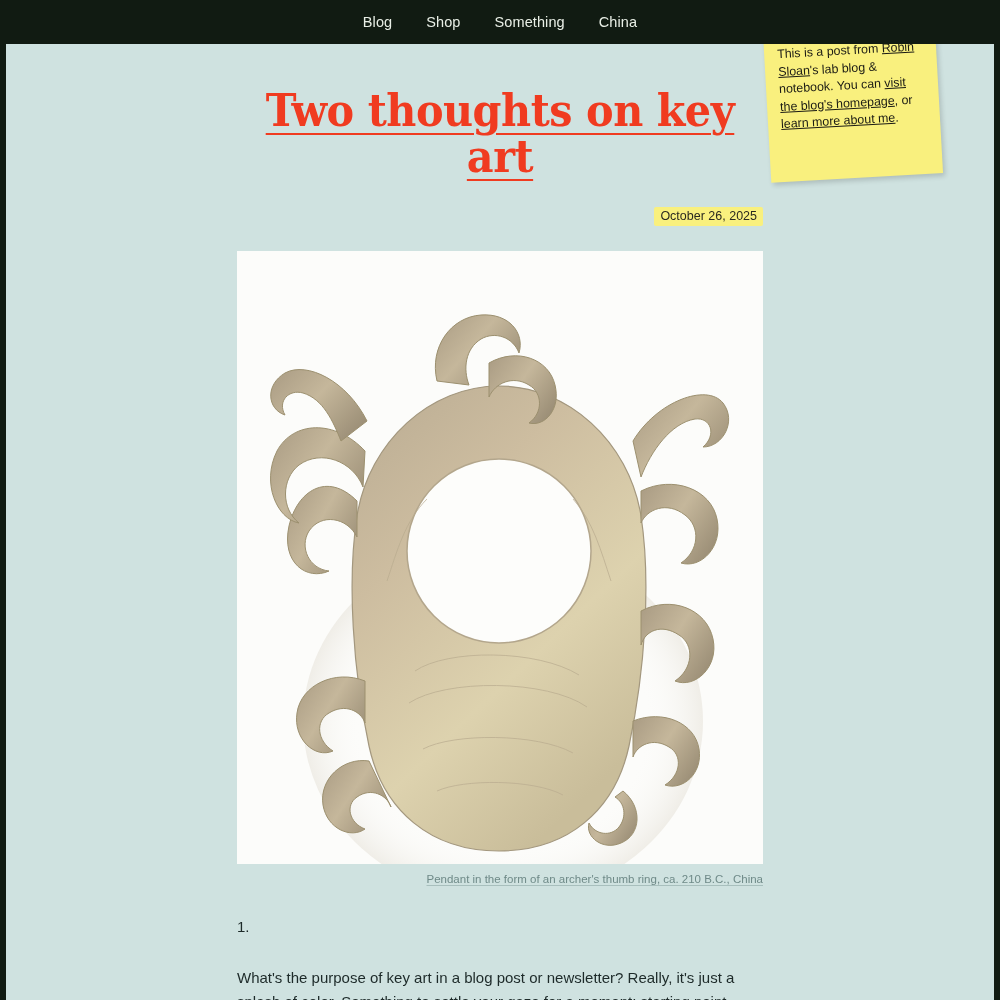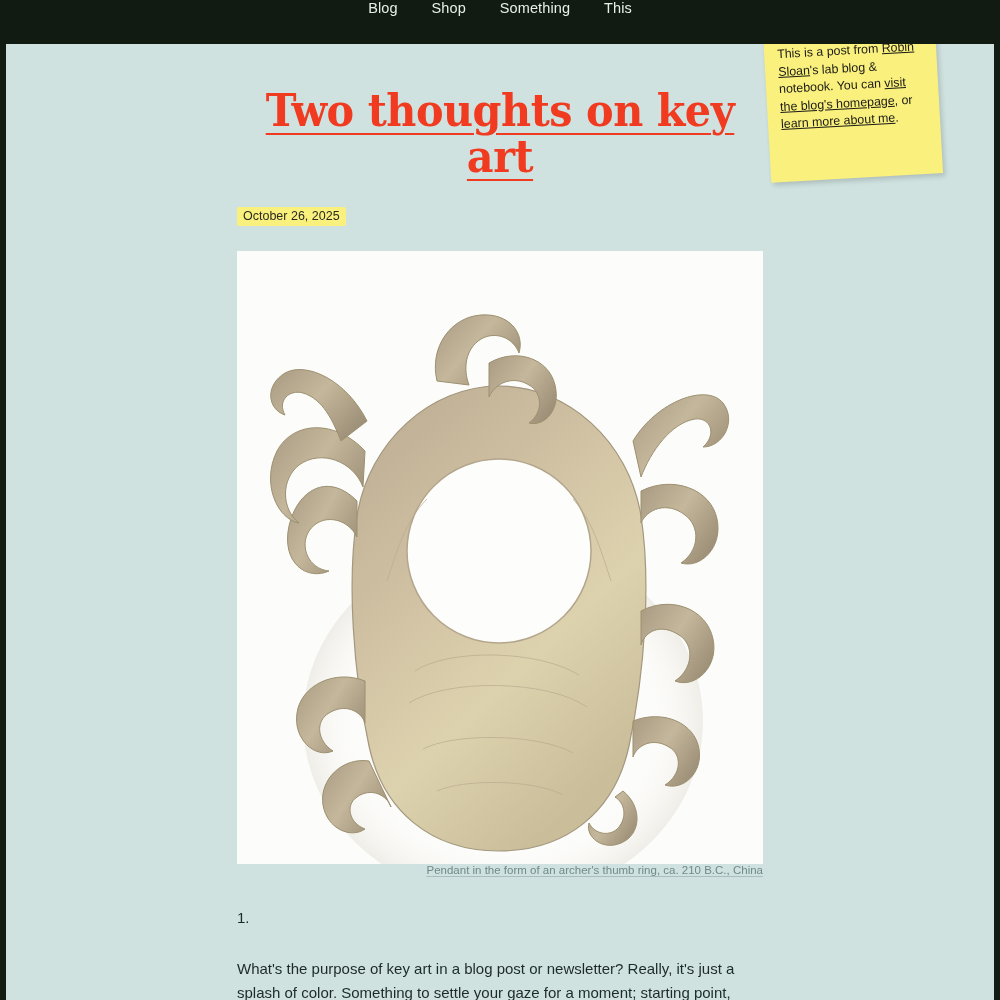--- a/index.html
+++ b/index.html
@@ -11,20 +11,21 @@
     overflow: hidden;
     background: #cfe2e0;
     font-family: "Liberation Sans", sans-serif;
   }
 
   
   #topnav {
     height: 44px;
     background: #111b12;
     display: flex;
+    align-items: center;
     justify-content: center;
     gap: 34px;
     position: relative;
     z-index: 5;
   }
   #topnav a {
     color: #e9efe6;
     font-size: 14.5px;
     text-decoration: none;
     letter-spacing: 0.1px;
@@ -81,21 +82,21 @@
     color: #f03b20;
     text-align: center;
     text-decoration: underline;
     text-decoration-thickness: 2px;
     text-underline-offset: 7px;
     letter-spacing: -0.5px;
     transform: scaleX(0.94);
   }
 
   #post-date-wrap {
-    text-align: left;
+    text-align: right;
     margin-top: 26px;
   }
   #post-date {
     display: inline-block;
     background: #f9f07e;
     color: #2a2a20;
     font-size: 12.5px;
     padding: 2px 6px 3px 6px;
     border-radius: 2px;
   }
@@ -105,20 +106,21 @@
     margin-top: 25px;
     width: 526px;
     height: 613px;
     background: #fdfdfb;
     position: relative;
     overflow: hidden;
   }
   #keyart svg { display: block; }
 
   #caption {
+    margin-top: 9px;
     font-size: 11.5px;
     color: #6f8a88;
     text-align: right;
     text-decoration: underline;
     text-decoration-color: #a8bfbd;
     text-underline-offset: 2px;
   }
 
   
   .body-block {
@@ -129,21 +131,21 @@
   }
   .body-block.first { margin-top: 30px; }
 </style>
 </head>
 <body>
 
 <nav id="topnav">
   <a href="#">Blog</a>
   <a href="#">Shop</a>
   <a href="#">Something</a>
-  <a href="#">This</a>
+  <a href="#">China</a>
 </nav>
 
 <div id="page">
 
   <div id="sticky">
     <div class="note-text">
       <span>This is a post from </span><a href="#">Robin Sloan</a><span>'s lab blog &amp; notebook. You can </span><a href="#">visit the blog's homepage</a><span>, or </span><a href="#">learn more about me</a><span>.</span>
     </div>
   </div>
 

